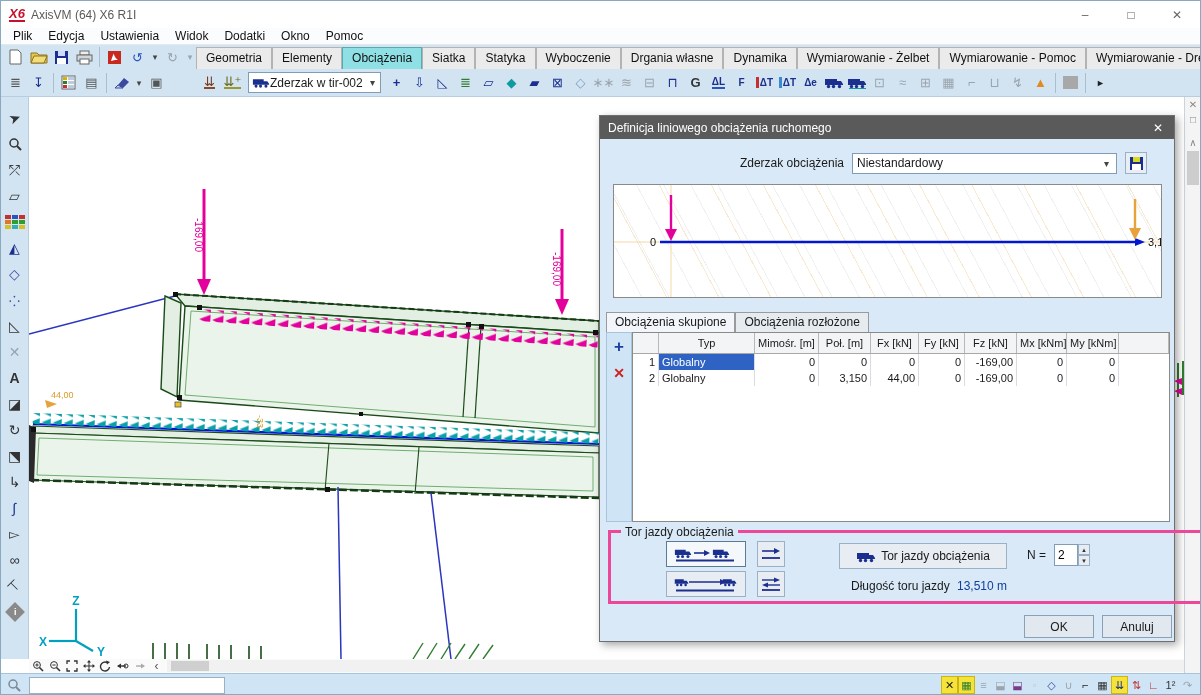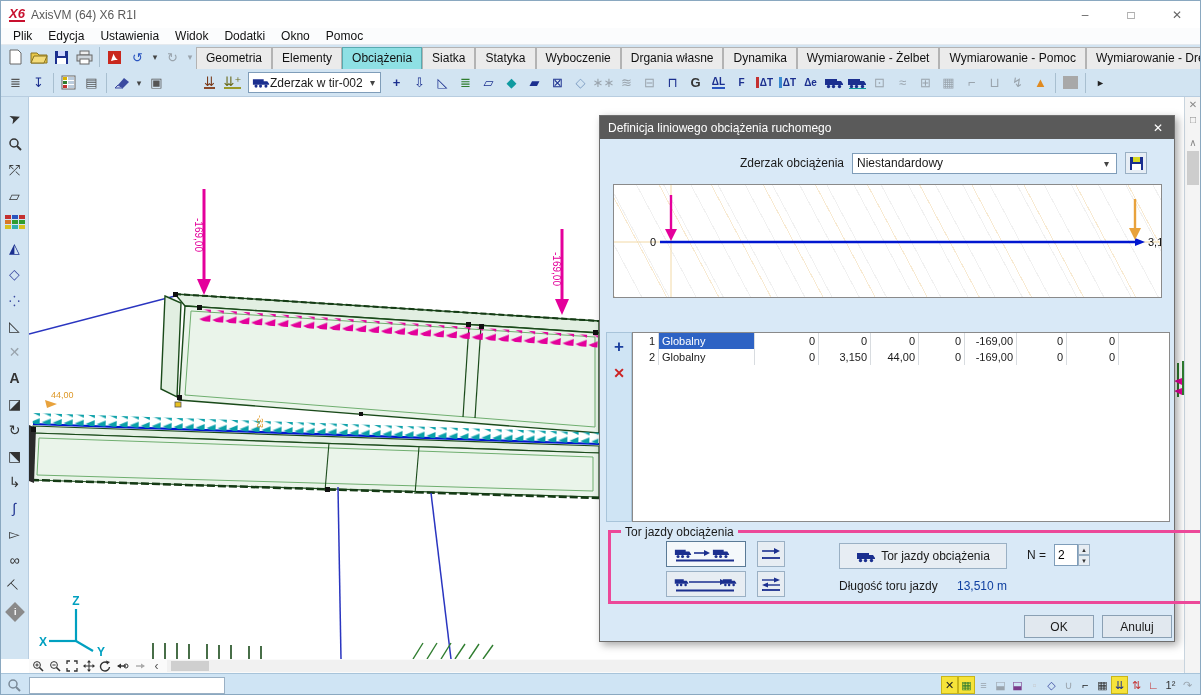--- a/index.html
+++ b/index.html
@@ -95,21 +95,21 @@
   .c-mim{ width:64px; text-align:right; } .c-pol{ width:52px; text-align:right; }
   .c-fx{ width:48px; text-align:right; } .c-fy{ width:46px; text-align:right; }
   .c-fz{ width:52px; text-align:right; } .c-mx{ width:50px; text-align:right; }
   .c-my{ width:52px; text-align:right; } .c-fill{ flex:1; border-right:none; }
   .selcell { background:#2e63c4; color:#fff; }
   .groupbox { position:absolute; left:8px; top:414px; width:622px; height:74px; border:3px solid #ec4899; }
   .grouptitle { position:absolute; left:10px; top:-8px; background:#d9e9f7; padding:0 4px; font-size:12px; }
   .btnface { background:#e7edf3; border:1px solid #9ab0c4; display:flex; align-items:center; justify-content:center; }
   .btnface.pressed { background:#f4f8fb; border:1px solid #5a7a96; }
   .pathbtn { position:absolute; left:228px; top:10px; width:168px; height:26px; background:#e7edf3; border:1px solid #9ab0c4; display:flex; align-items:center; justify-content:center; gap:5px; font-size:12px; }
-  .lenlabel { position:absolute; left:228px; top:46px; font-size:12px; }
+  .lenlabel { position:absolute; left:240px; top:46px; font-size:12px; }
   .lenval { position:absolute; left:346px; top:46px; font-size:12px; color:#1040a0; }
   .nlabel { position:absolute; left:416px; top:15px; font-size:12px; }
   .spinner { position:absolute; left:443px; top:11px; width:36px; height:22px; display:flex; }
   .spinner input { width:24px; height:22px; border:1px solid #7f9db9; font-family:"Liberation Sans",sans-serif; font-size:12px; padding-left:3px; }
   .spinbtns { width:12px; display:flex; flex-direction:column; }
   .spinbtns div { height:11px; font-size:6px; background:#e7edf3; border:1px solid #9ab0c4; display:flex; align-items:center; justify-content:center; color:#333; }
   .okbtn, .cancelbtn { position:absolute; top:499px; width:70px; height:23px; background:#e1e8ef; border:1px solid #8aa0b4; display:flex; align-items:center; justify-content:center; font-size:12px; }
   .okbtn { left:424px; } .cancelbtn { left:502px; }
   svg text { font-family:"Liberation Sans",sans-serif; }
 </style>
@@ -717,27 +717,43 @@
         </g>
         <g>
           <line x1="521" y1="14" x2="521" y2="46" stroke="#e8a23c" stroke-width="2.4"></line>
           <polygon points="521,55 515,43 527,43" fill="#e8a23c"></polygon>
         </g>
         <text x="42" y="61" text-anchor="end" font-size="11" fill="#111">0</text>
         <text x="534" y="61" font-size="11" fill="#111">3,150</text>
       </svg>
     </div>
 
+    <div class="dtabs">
+      <div class="dtab active">Obciążenia skupione</div>
+      <div class="dtab">Obciążenia rozłożone</div>
+    </div>
 
     <div class="tablewrap">
       <div class="gutter">
         <div class="gplus"><span>+</span></div>
         <div class="gdel"><span>✕</span></div>
       </div>
       <div class="dtable">
+        <div class="trow thead">
+          <div class="tcell c-num"></div>
+          <div class="tcell c-typ">Typ</div>
+          <div class="tcell c-mim">Mimośr. [m]</div>
+          <div class="tcell c-pol">Poł. [m]</div>
+          <div class="tcell c-fx">Fx [kN]</div>
+          <div class="tcell c-fy">Fy [kN]</div>
+          <div class="tcell c-fz">Fz [kN]</div>
+          <div class="tcell c-mx">Mx [kNm]</div>
+          <div class="tcell c-my">My [kNm]</div>
+          <div class="tcell c-fill"></div>
+        </div>
         <div class="trow">
           <div class="tcell c-num">1</div>
           <div class="tcell c-typ selcell">Globalny</div>
           <div class="tcell c-mim">0</div>
           <div class="tcell c-pol">0</div>
           <div class="tcell c-fx">0</div>
           <div class="tcell c-fy">0</div>
           <div class="tcell c-fz">-169,00</div>
           <div class="tcell c-mx">0</div>
           <div class="tcell c-my">0</div>

